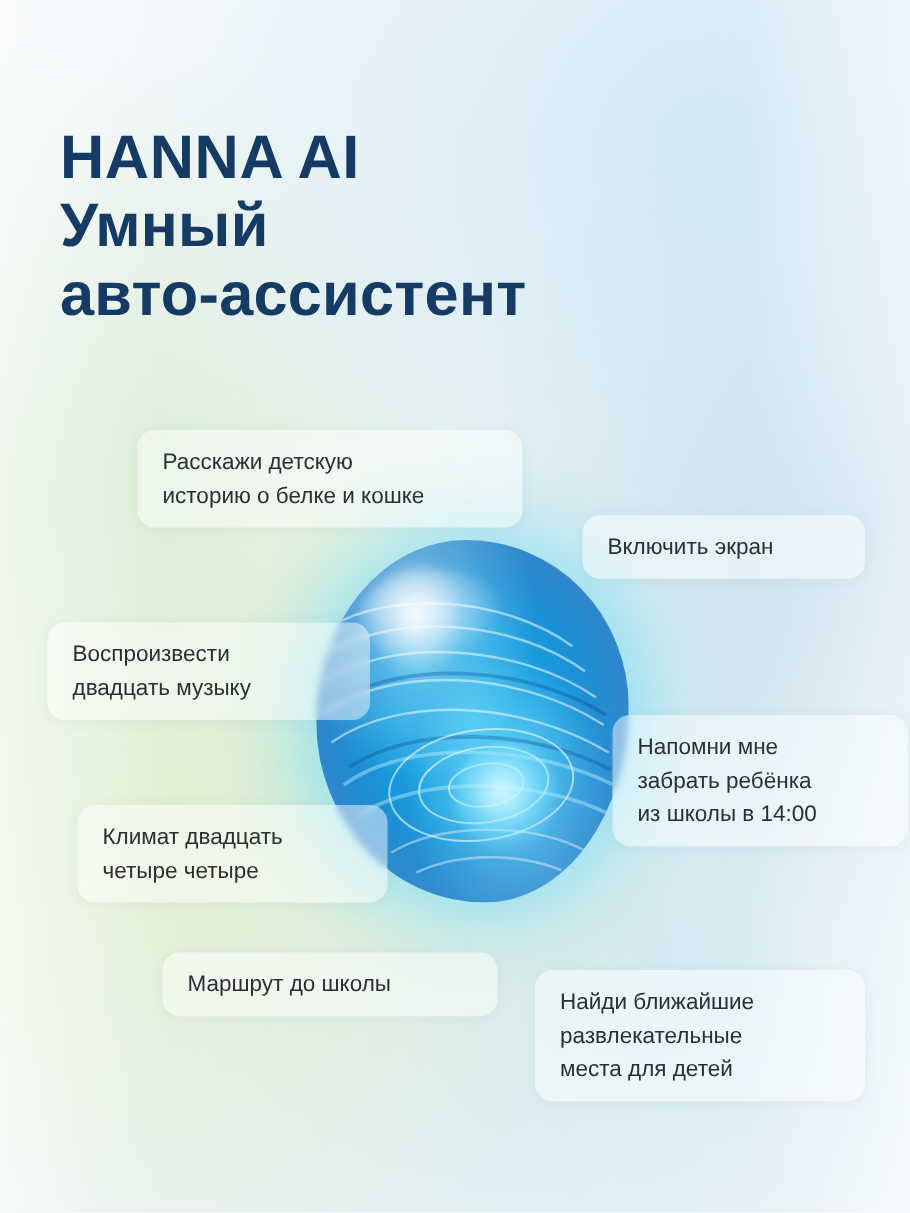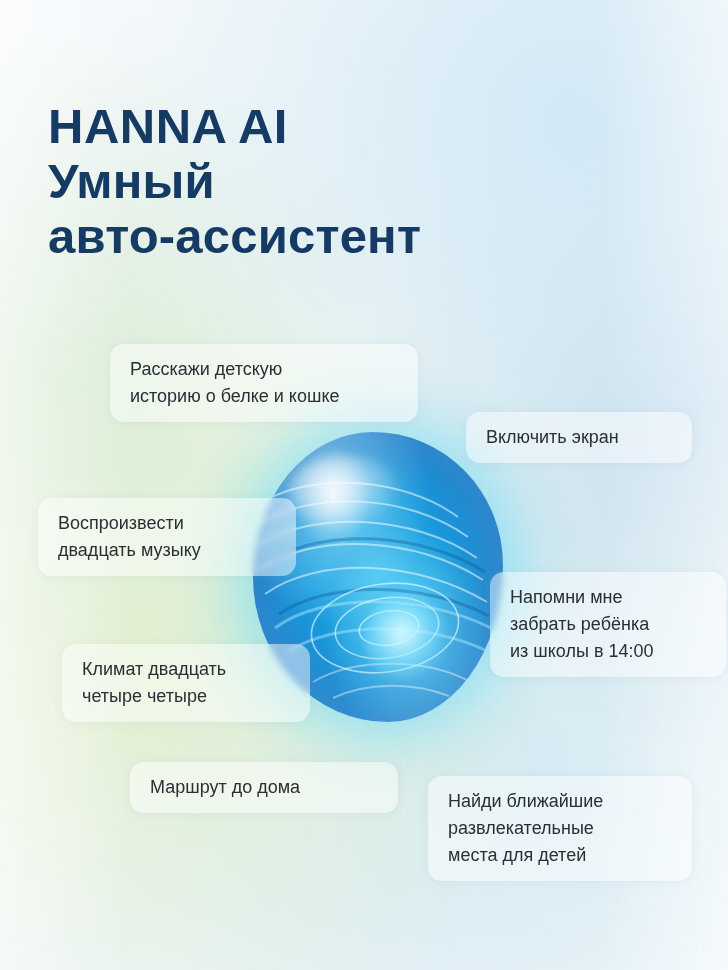--- a/index.html
+++ b/index.html
@@ -179,18 +179,18 @@
   <div class="chip chip-story">Расскажи детскую
 историю о белке и кошке</div>
   <div class="chip chip-screen">Включить экран</div>
   <div class="chip chip-music">Воспроизвести
 двадцать музыку</div>
   <div class="chip chip-remind">Напомни мне
 забрать ребёнка
 из школы в 14:00</div>
   <div class="chip chip-climate">Климат двадцать
 четыре четыре</div>
-  <div class="chip chip-route">Маршрут до дома</div>
+  <div class="chip chip-route">Маршрут до школы</div>
   <div class="chip chip-places">Найди ближайшие
 развлекательные
 места для детей</div>
 
 </div>
 
 </body></html>

